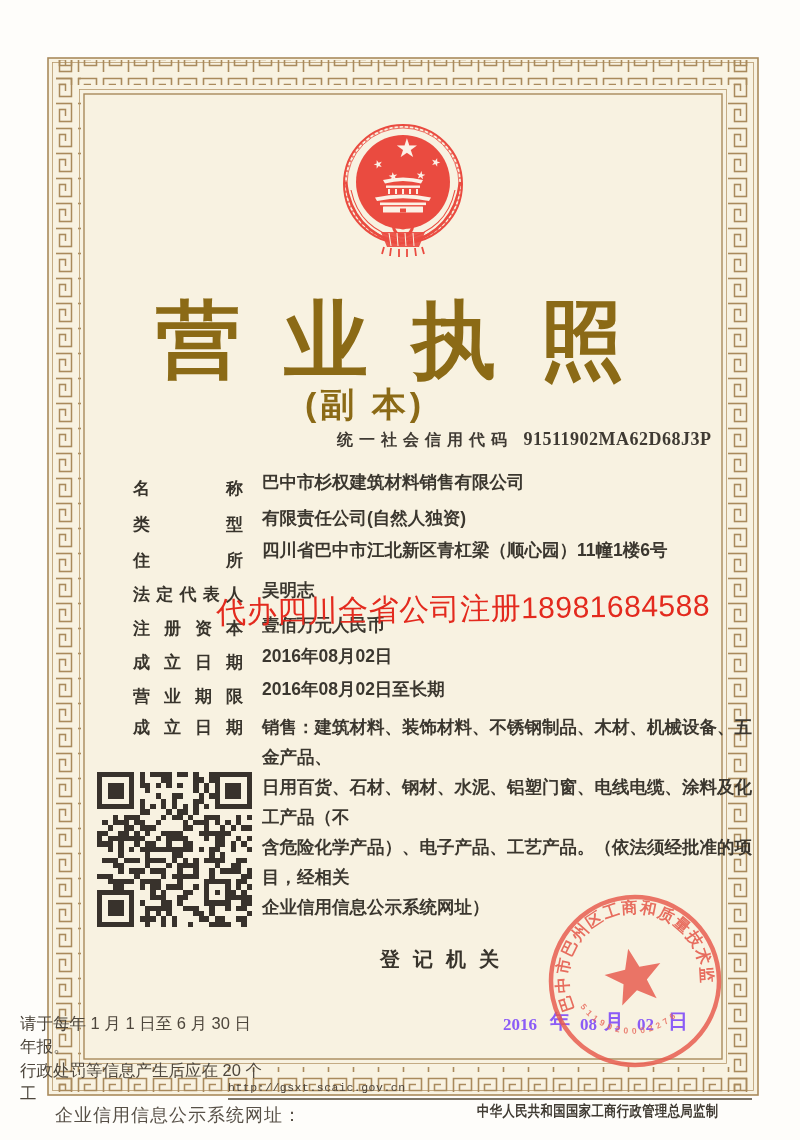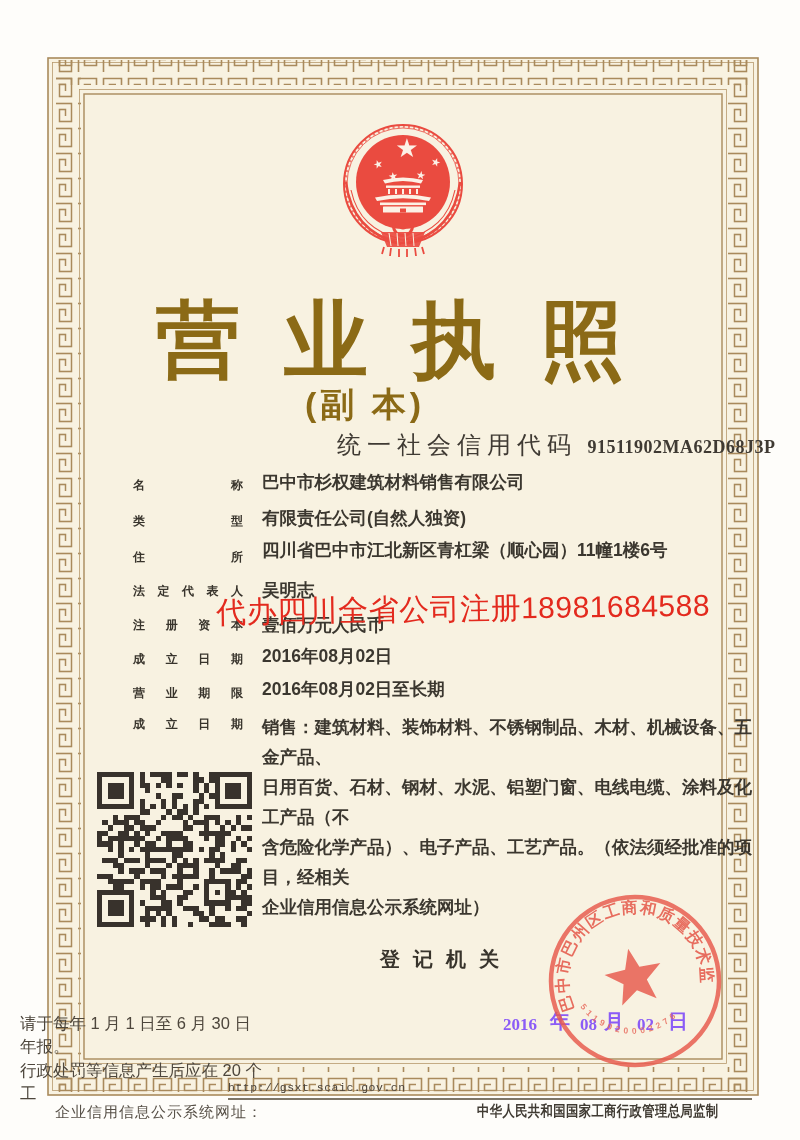--- a/index.html
+++ b/index.html
@@ -14,25 +14,25 @@
     left:0;top:284px;width:800px;text-align:center;
     font-size:84px;font-weight:900;color:#8b6a16;
     letter-spacing:44px;padding-left:24px;box-sizing:border-box;
     font-family:"Liberation Sans","DejaVu Sans",sans-serif;
   }
   .license-subtitle{
     left:0;top:382px;width:730px;text-align:center;
     font-size:34px;font-weight:700;color:#8b6a16;letter-spacing:4px;
   }
   .credit-row{left:337px;top:429px;white-space:nowrap;}
-  .credit-label{font-size:24px;font-weight:400;color:#3f3a33;letter-spacing:6px;}
+  .credit-label{font-size:16px;font-weight:700;color:#3f3a33;letter-spacing:6px;}
   .credit-value{font-size:18px;font-weight:600;color:#3f3a33;font-family:"Liberation Serif","DejaVu Serif",serif;letter-spacing:0.5px;margin-left:6px;}
   .flabel{
     position:absolute;left:133px;width:110px;
-    font-size:12px;font-weight:700;color:#38342c;
+    font-size:17px;font-weight:700;color:#38342c;
     text-align:justify;text-align-last:justify;
   }
   .fvalue{
     position:absolute;left:262px;white-space:nowrap;
     font-size:17.5px;font-weight:600;color:#3b372f;
   }
   .scope-lines{position:absolute;left:262px;top:712px;width:492px;
     font-size:17.5px;font-weight:600;color:#3b372f;line-height:30px;}
   .watermark{
     left:216px;top:589px;white-space:nowrap;
@@ -43,21 +43,21 @@
     left:380px;top:946px;font-size:20px;font-weight:600;color:#38342c;
     letter-spacing:13px;
   }
   .date-row{left:503px;top:1008px;display:flex;align-items:flex-end;color:#8b5cf6;}
   .date-num{font-family:"Liberation Serif","DejaVu Serif",serif;font-size:17px;font-weight:700;}
   .date-unit{font-size:20px;font-weight:700;}
   .notice{
     left:20px;top:1012px;width:245px;
     font-size:16.5px;line-height:23.4px;color:#4d463c;font-weight:500;
   }
-  .site-label{left:55px;top:1103px;font-size:15px;color:#575047;letter-spacing:1px;}
+  .site-label{left:55px;top:1103px;font-size:18px;color:#575047;letter-spacing:1px;}
   .site-url{left:228px;top:1081px;font-size:11.5px;color:#4b443c;
     font-family:"Liberation Mono","DejaVu Sans Mono",monospace;letter-spacing:0.5px;}
   .url-line{left:228px;top:1098px;width:524px;height:1.5px;background:#7d7566;}
   .supervisor{left:477px;top:1102px;font-size:15px;font-weight:600;color:#403b33;
     transform:scaleX(0.82);transform-origin:left top;white-space:nowrap;letter-spacing:0.5px;}
 </style>
 </head>
 <body>
 
 <div class="page">

